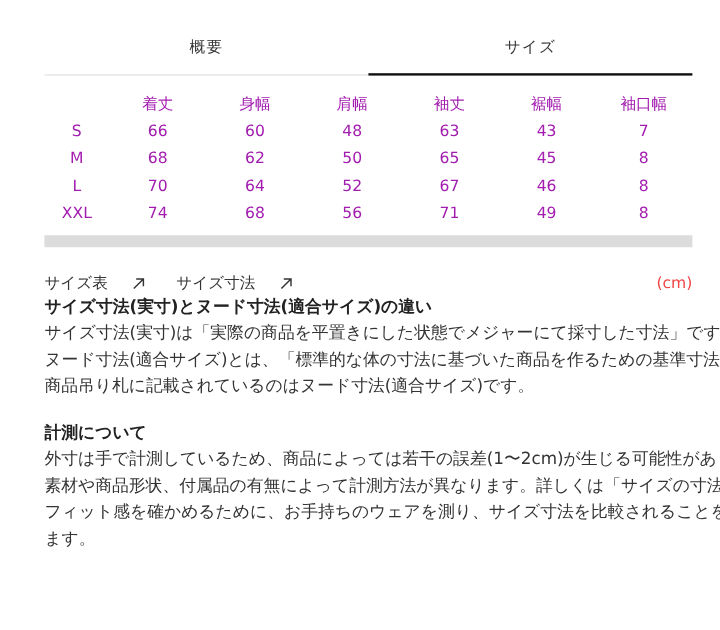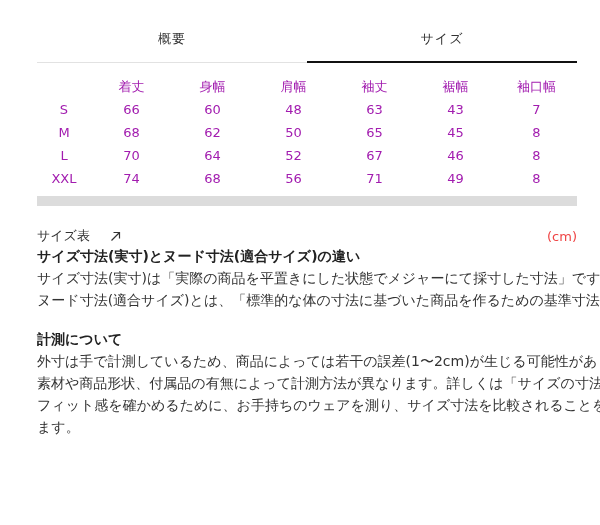--- a/index.html
+++ b/index.html
@@ -165,27 +165,36 @@
 
   <div class="links-row">
     <span class="link-item">
       <span>サイズ表</span>
       <span>
         <svg width="11" height="11" viewBox="0 0 11 11">
           <path d="M1.5 9.5 L9.5 1.5 M3.5 1.5 H9.5 V7.5" stroke="#333" stroke-width="1.2" fill="none"></path>
         </svg>
       </span>
     </span>
+    <span class="link-item">
+      <span>サイズ寸法</span>
+      <span>
+        <svg width="11" height="11" viewBox="0 0 11 11">
+          <path d="M1.5 9.5 L9.5 1.5 M3.5 1.5 H9.5 V7.5" stroke="#333" stroke-width="1.2" fill="none"></path>
+        </svg>
+      </span>
+    </span>
     <span class="unit-label">(cm)</span>
   </div>
 
   <div class="section">
     <div class="section-heading">サイズ寸法(実寸)とヌード寸法(適合サイズ)の違い</div>
     <div class="section-line">サイズ寸法(実寸)は「実際の商品を平置きにした状態でメジャーにて採寸した寸法」です。</div>
     <div class="section-line">ヌード寸法(適合サイズ)とは、「標準的な体の寸法に基づいた商品を作るための基準寸法」です。</div>
+    <div class="section-line">商品吊り札に記載されているのはヌード寸法(適合サイズ)です。</div>
   </div>
 
   <div class="section">
     <div class="section-heading">計測について</div>
     <div class="section-line">外寸は手で計測しているため、商品によっては若干の誤差(1〜2cm)が生じる可能性があります。</div>
     <div class="section-line">素材や商品形状、付属品の有無によって計測方法が異なります。詳しくは「サイズの寸法について」をご</div>
     <div class="section-line">フィット感を確かめるために、お手持ちのウェアを測り、サイズ寸法を比較されることをおすすめいたし</div>
     <div class="section-line">ます。</div>
   </div>
 

